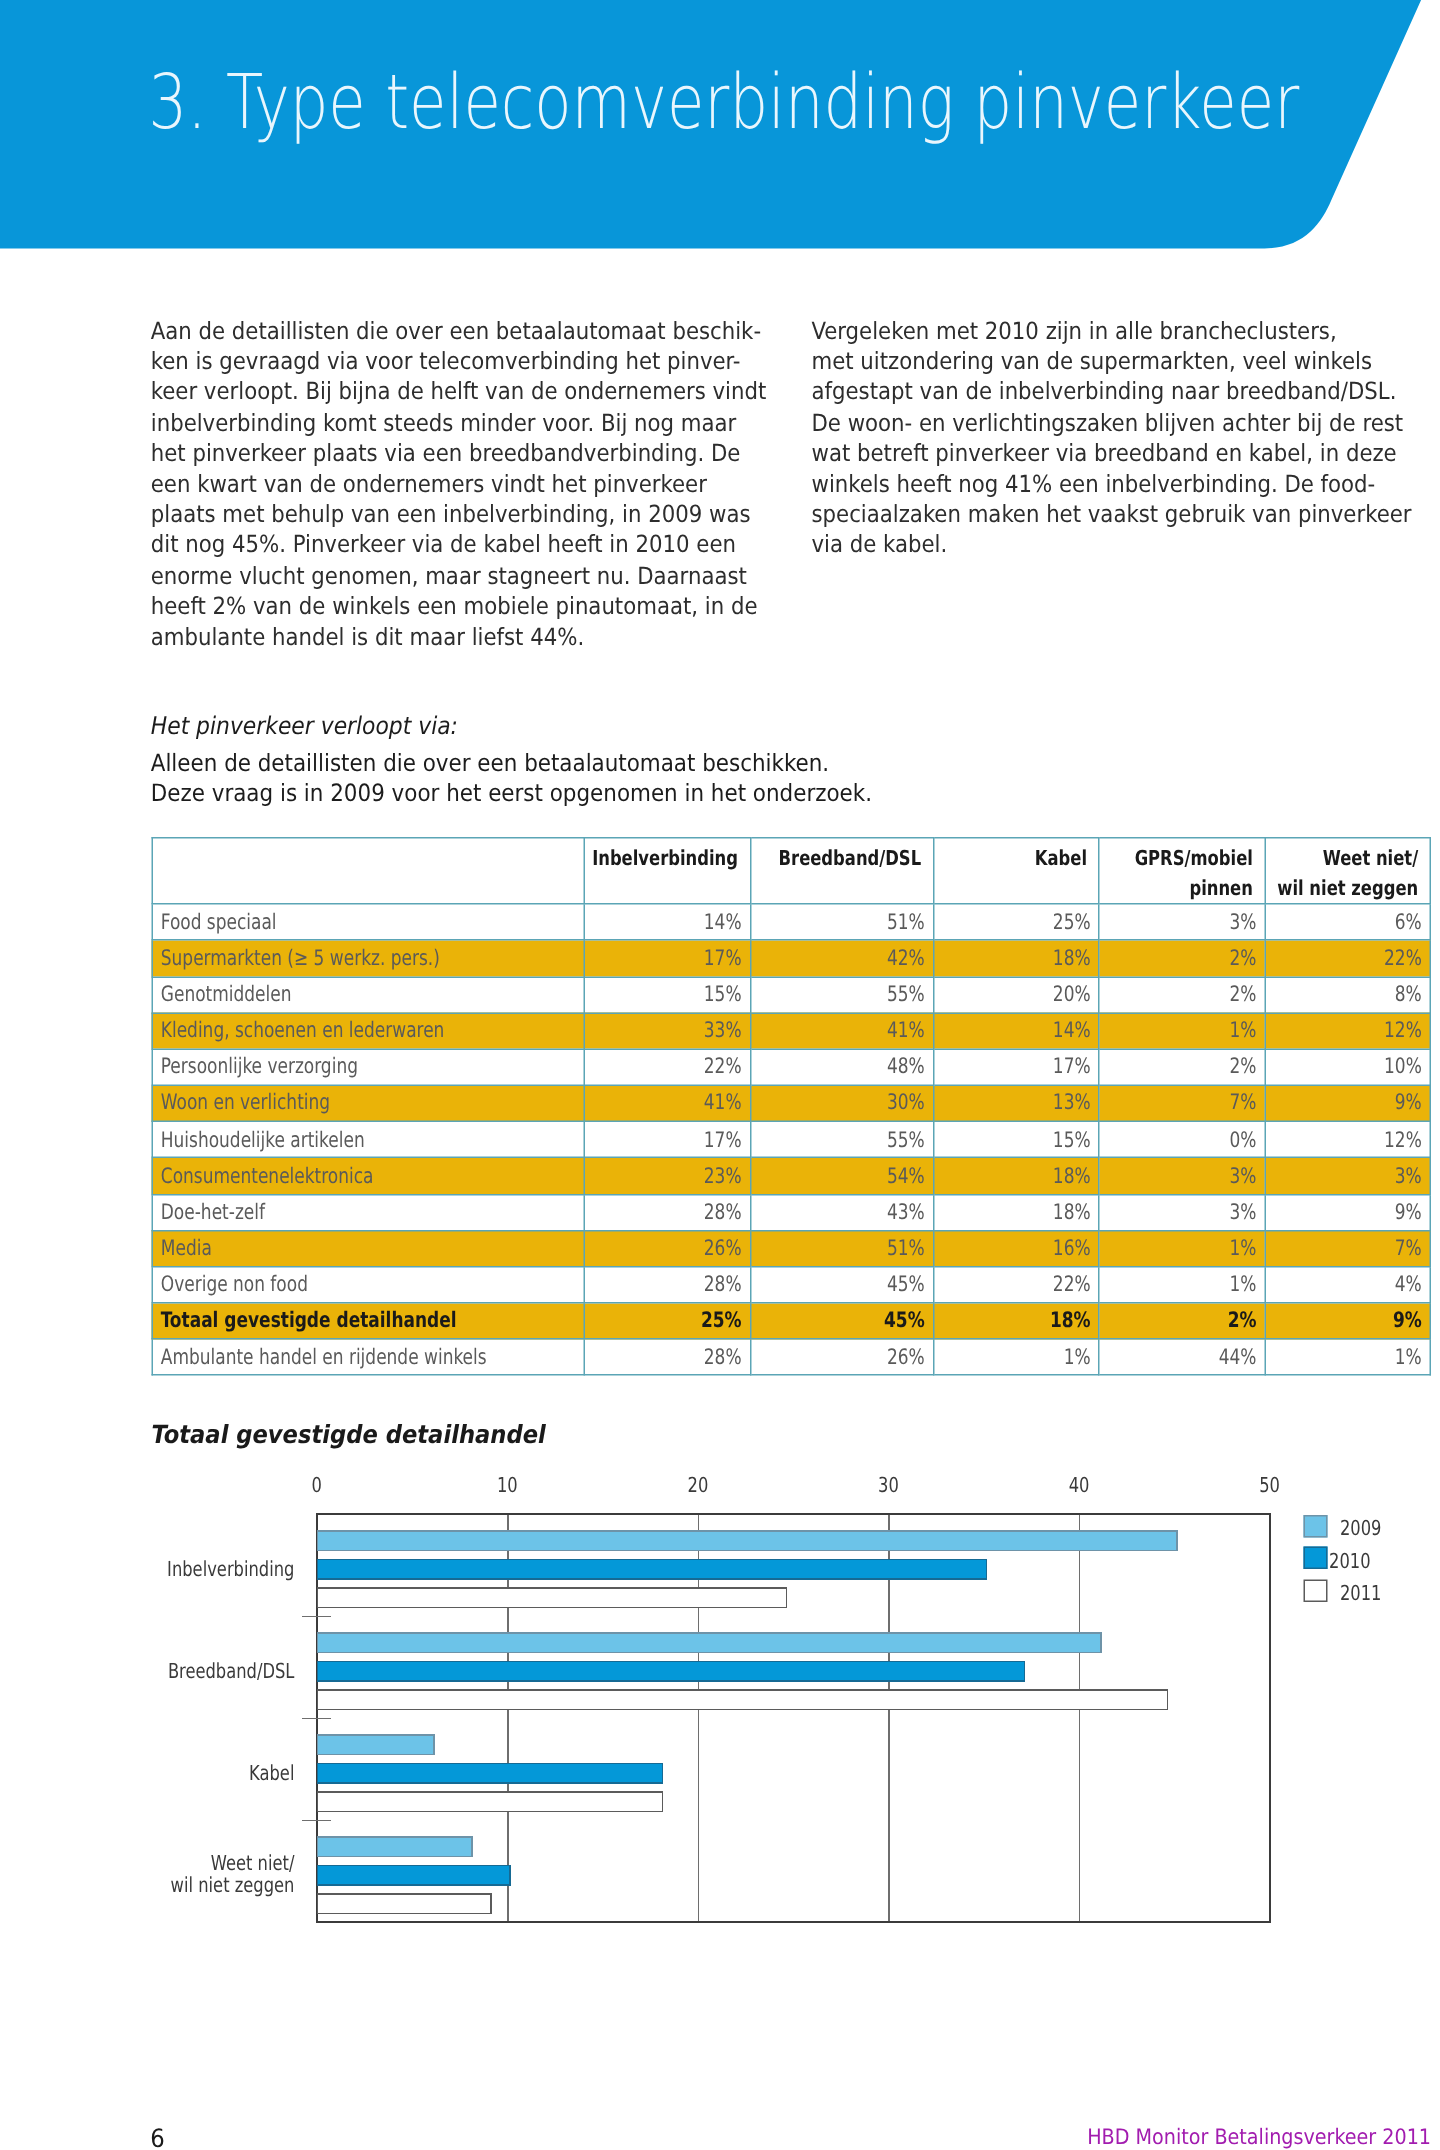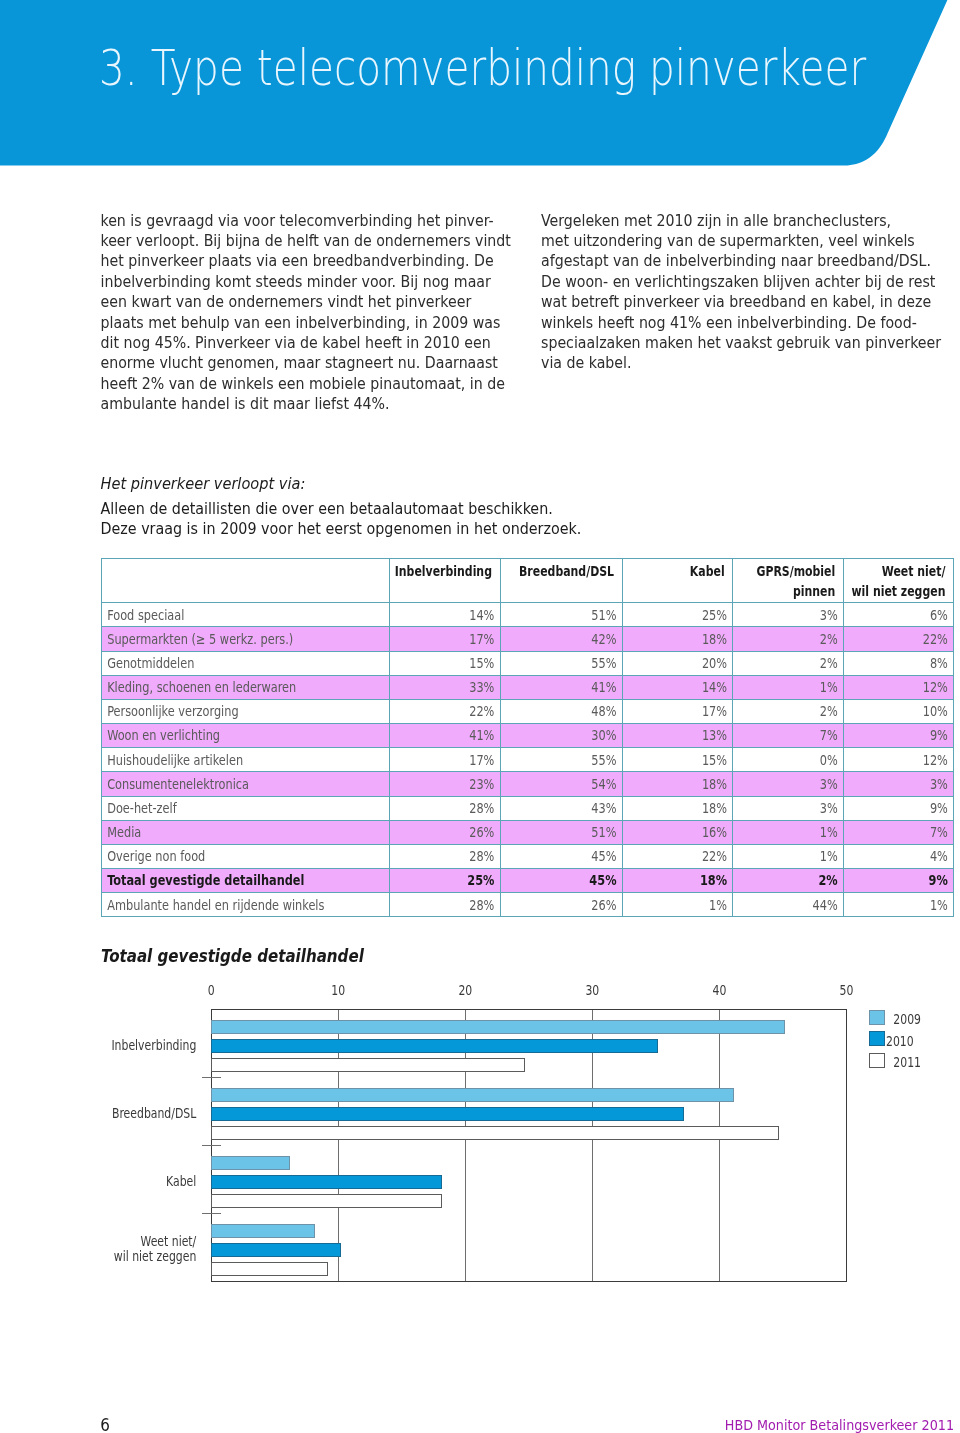--- a/index.html
+++ b/index.html
@@ -28,21 +28,21 @@
 
   table.data{position:absolute;left:100.9px;top:557.8px;width:852.2px;border-collapse:collapse;
      font-size:12.6px;color:#5a5a5a;table-layout:fixed;}
   table.data th,table.data td{border:1px solid #5BA5B6;padding:0;}
   table.data th{font-weight:bold;color:#1a1a1a;text-align:right;font-size:12.15px;padding:4.7px 7.6px 0 2px;
      height:43.9px;line-height:19.4px;vertical-align:top;box-sizing:border-box;}
   table.data td{height:24.16px;vertical-align:middle;box-sizing:border-box;line-height:17px;padding-bottom:1.5px;}
   table.data td.lbl{text-align:left;padding-left:5.3px;}
   table.data td.val{text-align:right;padding-right:5.2px;}
   table.data .s{display:inline-block;transform:scaleY(1.13);transform-origin:50% 50%;white-space:nowrap;}
-  tr.alt td{background:#f0abfc;}
+  tr.alt td{background:#eab308;}
   tr.tot td{font-weight:bold;color:#1a1a1a;}
 
   
   .chart-title{position:absolute;left:101px;top:946.4px;font-size:16.8px;font-weight:bold;
      font-style:italic;color:#1a1a1a;}
   .chart{position:absolute;left:0;top:0;}
   .ctick{position:absolute;font-size:12.1px;color:#3a3a3a;text-align:center;}
   .clab{position:absolute;font-size:12.1px;line-height:15.2px;color:#3a3a3a;text-align:right;}
   .clegt{position:absolute;font-size:12.1px;color:#3a3a3a;}
   .sy{display:inline-block;transform:scaleY(1.14);transform-origin:50% 50%;white-space:nowrap;}
@@ -56,24 +56,25 @@
 <body>
 
 <div class="page">
   <div class="banner">
     <svg width="960" height="180" viewBox="0 0 960 180">
       <path d="M0,0 L947.4,0 L887.5,133.5 C881,149 869,165.6 843,165.6 L0,165.6 Z" fill="#0896D9"></path>
     </svg>
     <div class="banner-title">3. Type telecomverbinding pinverkeer</div>
   </div>
   <div class="col col-left">
+    <div>Aan de detaillisten die over een betaalautomaat beschik-</div>
     <div>ken is gevraagd via voor telecomverbinding het pinver-</div>
     <div>keer verloopt. Bij bijna de helft van de ondernemers vindt</div>
+    <div>inbelverbinding komt steeds minder voor. Bij nog maar</div>
     <div>het pinverkeer plaats via een breedbandverbinding. De</div>
-    <div>inbelverbinding komt steeds minder voor. Bij nog maar</div>
     <div>een kwart van de ondernemers vindt het pinverkeer</div>
     <div>plaats met behulp van een inbelverbinding, in 2009 was</div>
     <div>dit nog 45%. Pinverkeer via de kabel heeft in 2010 een</div>
     <div>enorme vlucht genomen, maar stagneert nu. Daarnaast</div>
     <div>heeft 2% van de winkels een mobiele pinautomaat, in de</div>
     <div>ambulante handel is dit maar liefst 44%.</div>
   </div>
   <div class="col col-right">
     <div>Vergeleken met 2010 zijn in alle brancheclusters,</div>
     <div>met uitzondering van de supermarkten, veel winkels</div>

